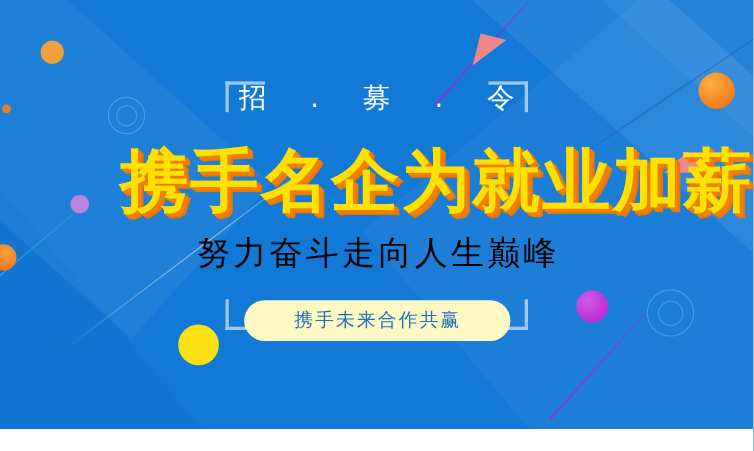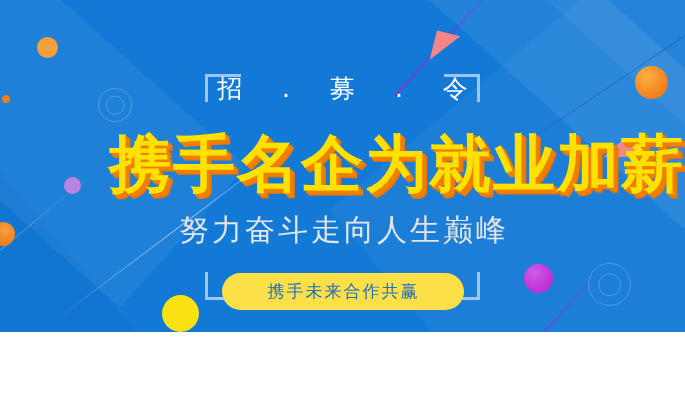--- a/index.html
+++ b/index.html
@@ -3,21 +3,21 @@
 <meta charset="utf-8">
 <style>
   html, body {
     margin: 0;
     padding: 0;
     background: #ffffff;
   }
   #banner {
     position: relative;
     width: 685px;
-    height: 332px;
+    height: 390px;
     overflow: hidden;
     background: #1279d6;
     font-family: "DejaVu Sans", "Liberation Sans", sans-serif;
     user-select: none;
   }
 
   
   .stripe {
     position: absolute;
     pointer-events: none;
@@ -200,36 +200,36 @@
       2px 2px 0 #f08000,
       3px 3px 0 #f08000,
       4px 4px 0 #ef7a00,
       5px 5px 0 #ee7400;
   }
   .subhead {
     position: absolute;
     left: 0; right: 0;
     top: 210px;
     text-align: center;
-    color: #e5e5e5;
+    color: #000000;
     font-size: 30px;
     font-weight: 500;
     letter-spacing: 3px;
     text-indent: 3px;
     white-space: nowrap;
   }
   .cta-wrap {
     position: absolute;
     left: 0; right: 0;
     top: 273px;
     display: flex;
     justify-content: center;
   }
   .cta {
-    background: #fde047;
+    background: #fef9c3;
     color: #1d6fc0;
     border-radius: 999px;
     padding: 8px 44px;
     font-size: 17px;
     letter-spacing: 2px;
     text-indent: 2px;
     white-space: nowrap;
     line-height: 1.25;
   }
 </style>

